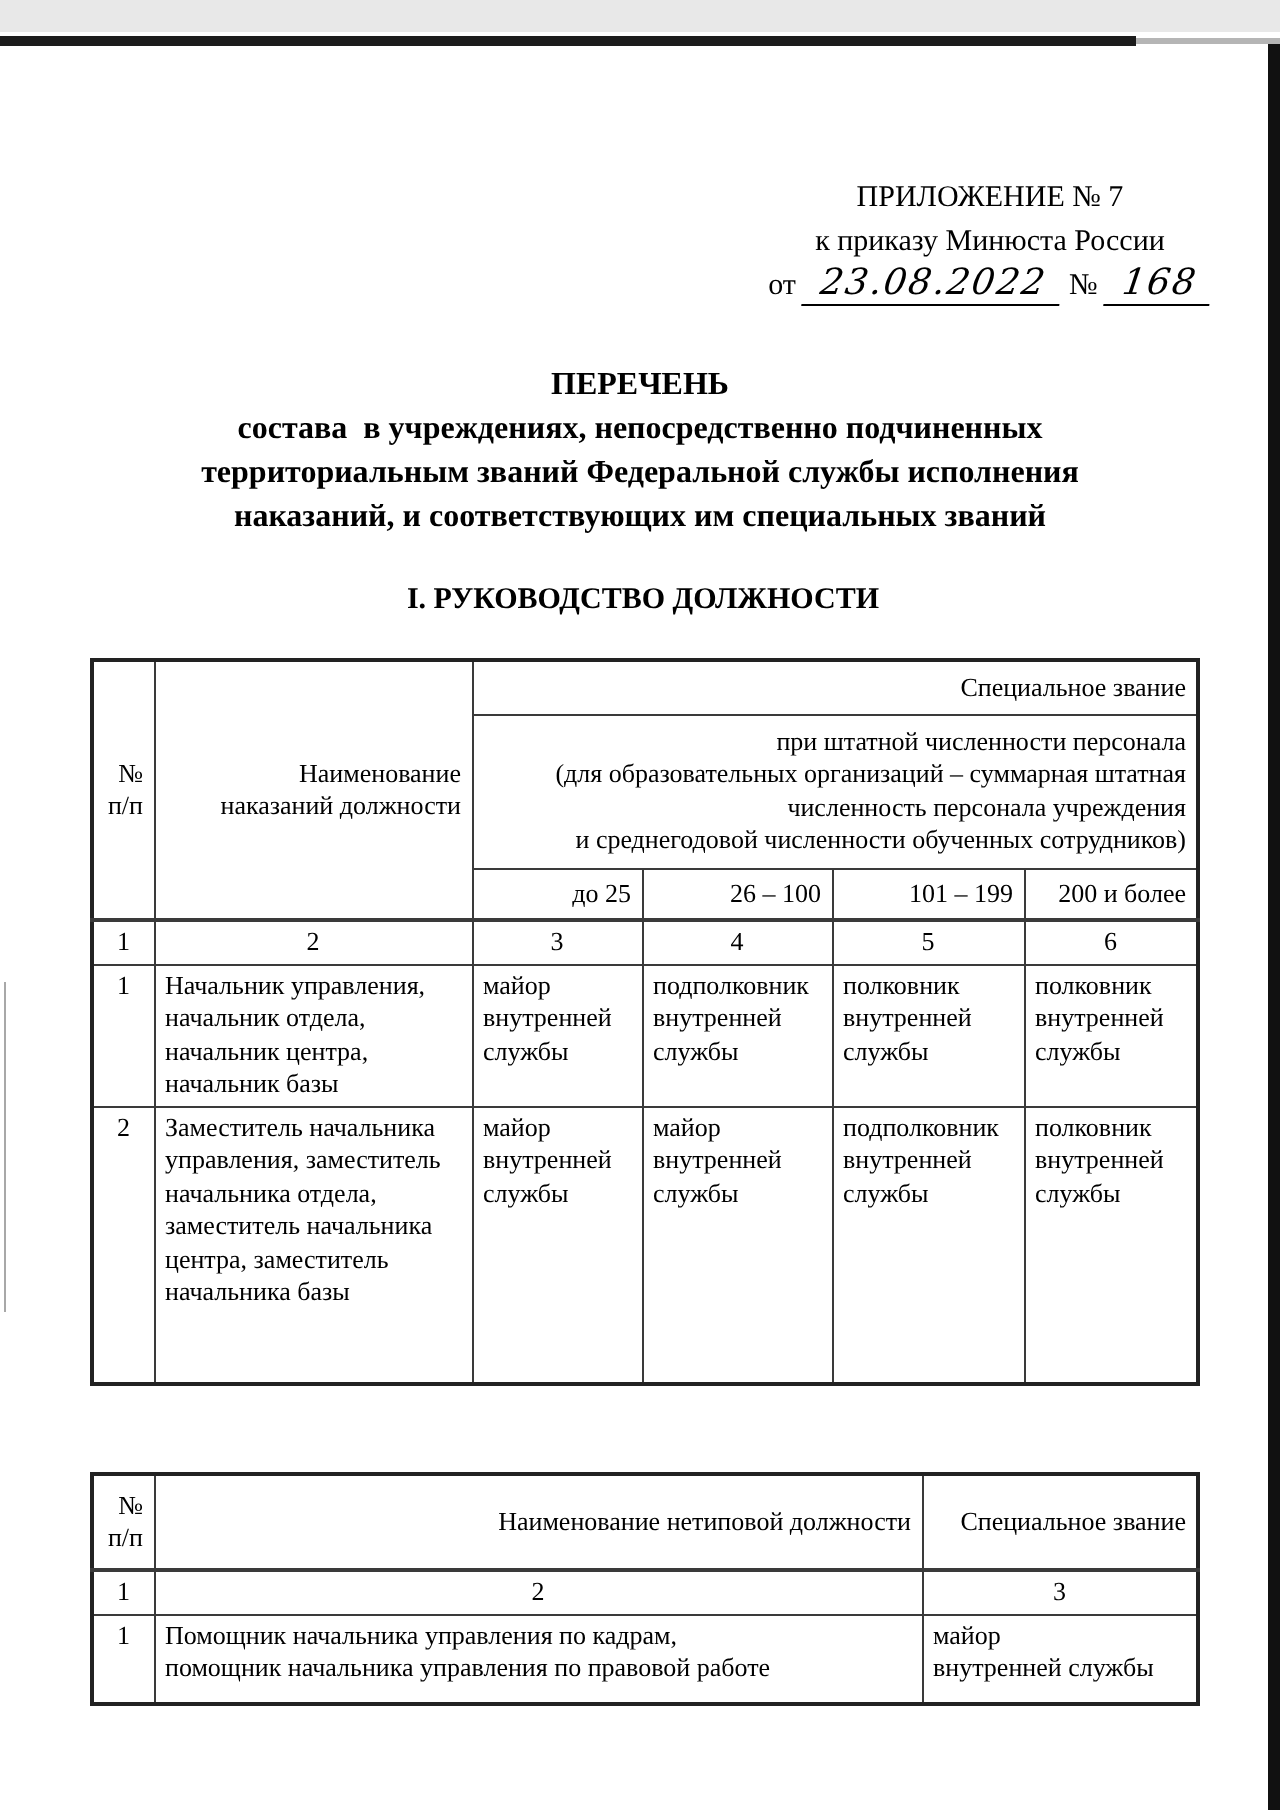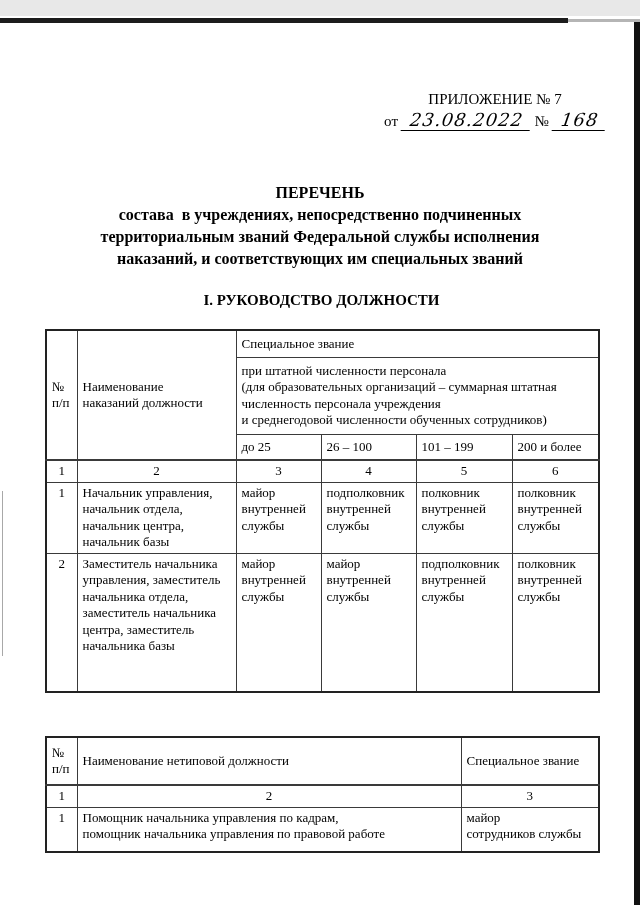--- a/index.html
+++ b/index.html
@@ -75,39 +75,40 @@
     border: 2px solid #222;
   }
   #table1 { top: 313px; }
   #table2 { top: 720px; }
   .doc-table td {
     border: 1px solid #3a3a3a;
     padding: 2px 5px;
     vertical-align: top;
     overflow: hidden;
   }
-  .doc-table td.hc { text-align: left; vertical-align: middle; }
+  .doc-table td.hc { text-align: right; vertical-align: middle; }
   .doc-table td.num { text-align: center; }
   .doc-table tr.num-row td { border-top-width: 2px; text-align: center; }
   .pre-line { white-space: pre-line; }
 </style>
 </head>
 <body>
 
 <div id="page">
 
   <div class="scan-bar top-bar-dark"></div>
   <div class="scan-bar top-bar-light"></div>
   <div class="scan-bar right-bar"></div>
   <div class="scan-bar bottom-bar"></div>
   <div class="scan-bar bottom-bar-dark"></div>
   <div class="scan-bar left-line"></div>
 
   <div class="appendix-block">
     <div>ПРИЛОЖЕНИЕ № 7</div>
+    <div>к приказу Минюста России</div>
     <div>
       <span>от</span>
       <span class="handwriting hw-date">23.08.2022</span>
       <span>№</span>
       <span class="handwriting hw-num">168</span>
     </div>
   </div>
 
   <div class="doc-title">
     <div class="line">ПЕРЕЧЕНЬ</div>
@@ -191,18 +192,18 @@
     <tr class="num-row" style="height:22px">
       <td>1</td>
       <td>2</td>
       <td>3</td>
     </tr>
     <tr style="height:45px">
       <td class="num">1</td>
       <td class="pre-line">Помощник начальника управления по кадрам,
 помощник начальника управления по правовой работе</td>
       <td class="pre-line">майор
-сотрудников службы</td>
+внутренней службы</td>
     </tr>
   </tbody>
     </table>
 
 </div>
 
 </body></html>

